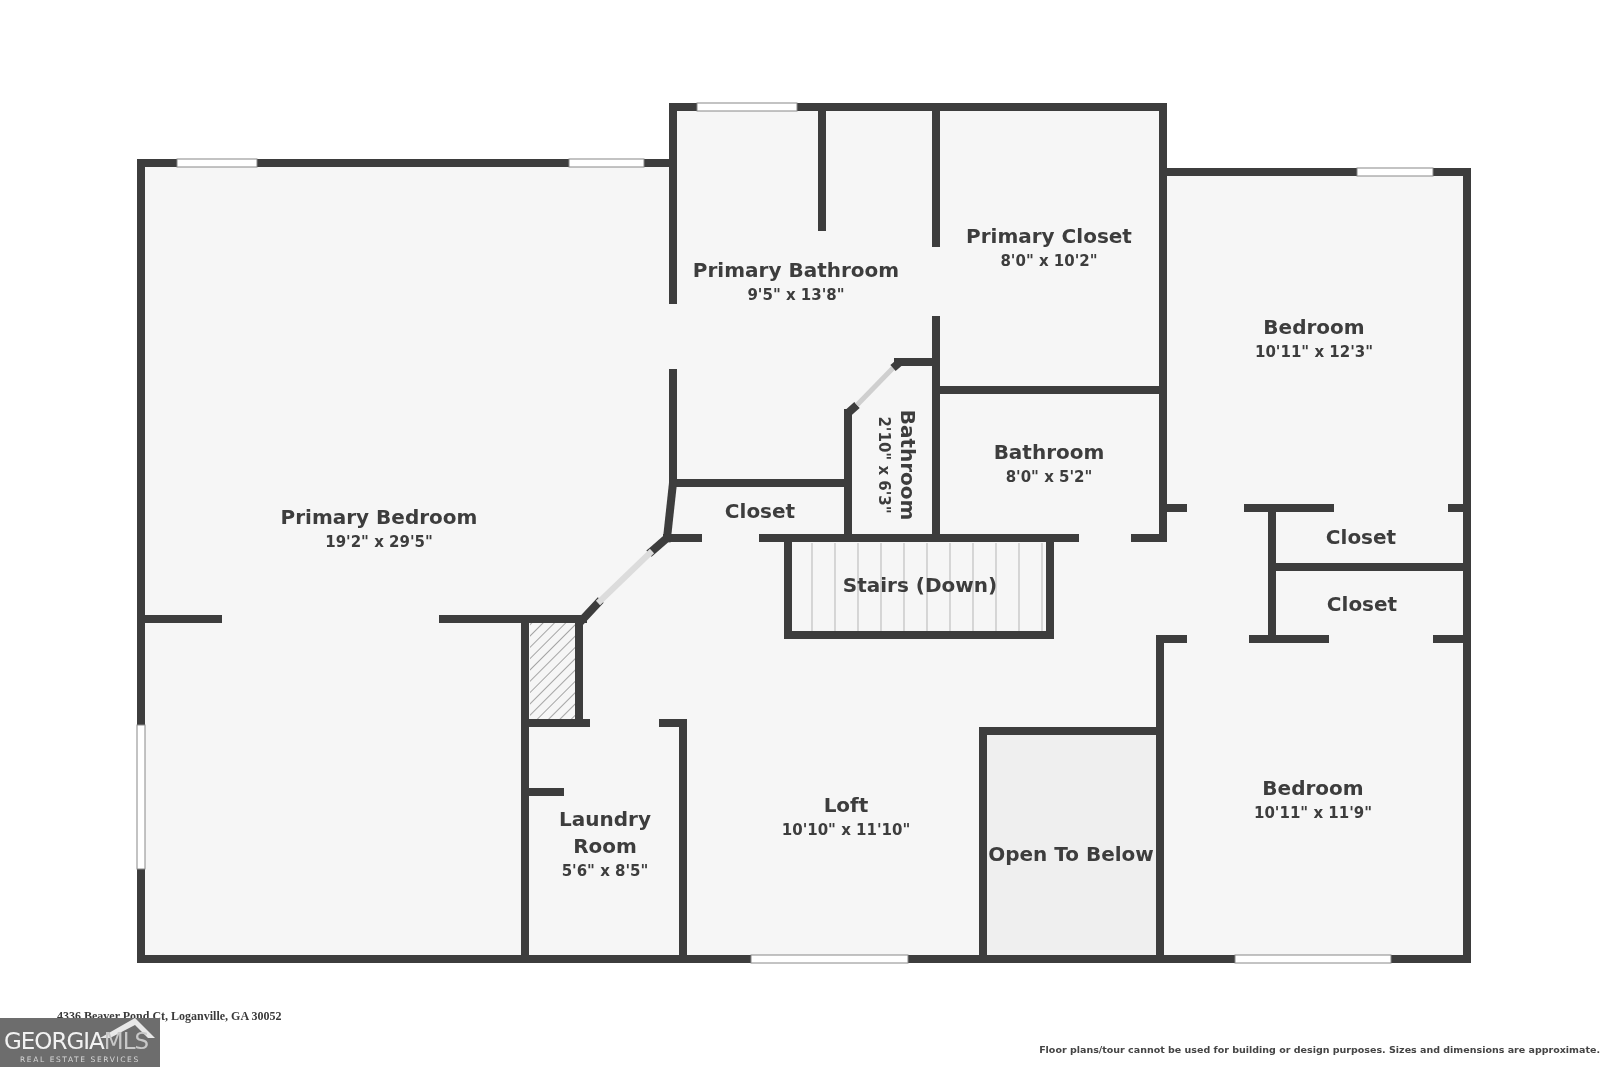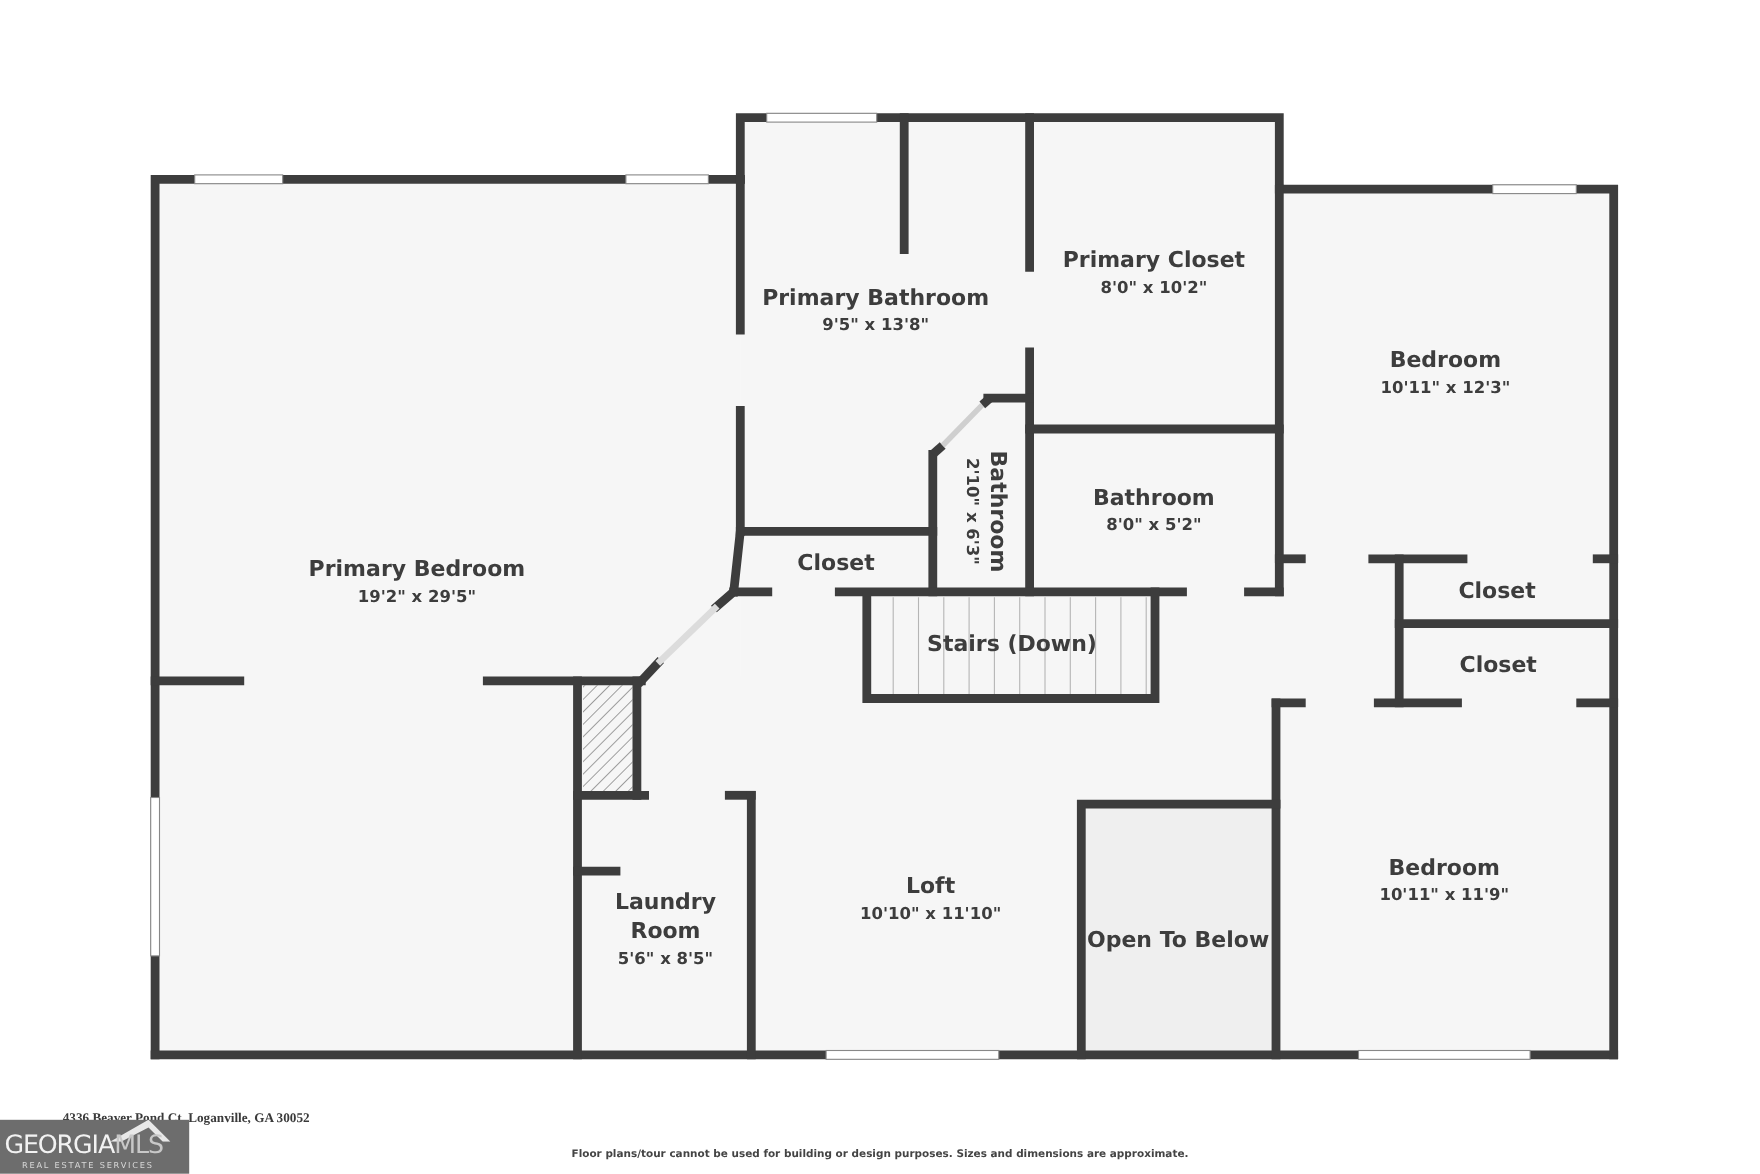--- a/index.html
+++ b/index.html
@@ -1,22 +1,22 @@
 <!DOCTYPE html>
 <html><head>
 <meta charset="utf-8">
 <style>
   html, body { margin:0; padding:0; background:#ffffff; }
   body { width:1600px; height:1067px; position:relative; overflow:hidden; font-family:"DejaVu Sans", sans-serif; }
   #plan { position:absolute; left:0; top:0; width:1600px; height:1067px; }
   .room-name { font-weight:bold; fill:#3d3d3d; font-size:20px; font-family:"DejaVu Sans", sans-serif; }
   .room-dim { font-weight:bold; fill:#3d3d3d; font-size:15px; font-family:"DejaVu Sans", sans-serif; }
   .footer-address { position:absolute; left:57px; top:1009px; font-size:12px; font-weight:bold; color:#3a3a3a; font-family:Liberation Serif, serif; }
-  .footer-disclaimer { position:absolute; left:0; width:1600px; top:1044px; text-align:center; font-size:9.5px; font-weight:bold; color:#444; font-family:"DejaVu Sans", sans-serif; }
-  .logo { position:absolute; left:0; top:1018px; width:160px; height:49px; background:#6d6d6d; color:#fff;padding-left:12px; }
+  .footer-disclaimer { position:absolute; left:0; width:1600px; top:1044px; text-align:right; font-size:9.5px; font-weight:bold; color:#444; font-family:"DejaVu Sans", sans-serif; }
+  .logo { position:absolute; left:0; top:1018px; width:160px; height:49px; background:#6d6d6d; color:#fff; }
   .logo-main { position:absolute; left:4px; top:10px; font-size:23px; letter-spacing:-1px; font-family:"DejaVu Sans", sans-serif; color:#f2f2f2; }
   .logo-main .mls { color:#c8c8c8; }
   .logo-sub { position:absolute; left:20px; top:37px; font-size:7.5px; letter-spacing:1.6px; color:#d8d8d8; font-family:"DejaVu Sans", sans-serif; }
   .logo-roof { position:absolute; left:100px; top:-2px; }
 </style>
 </head>
 <body>
 
 <svg id="plan" viewBox="0 0 1600 1067" xmlns="http://www.w3.org/2000/svg">
   <defs>

